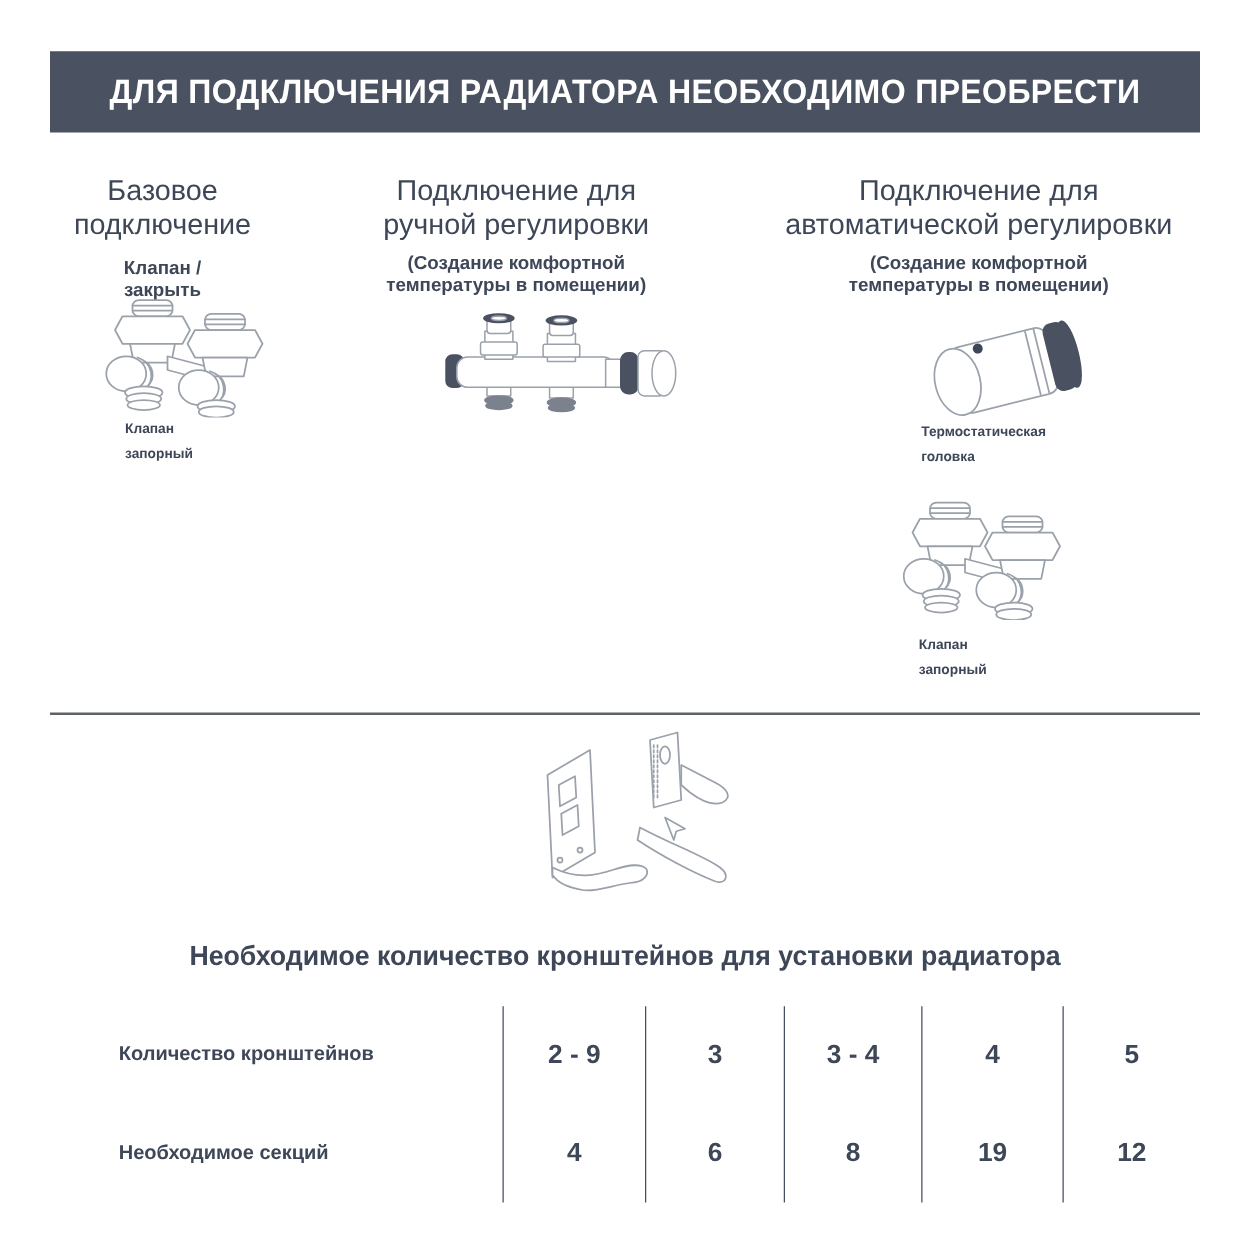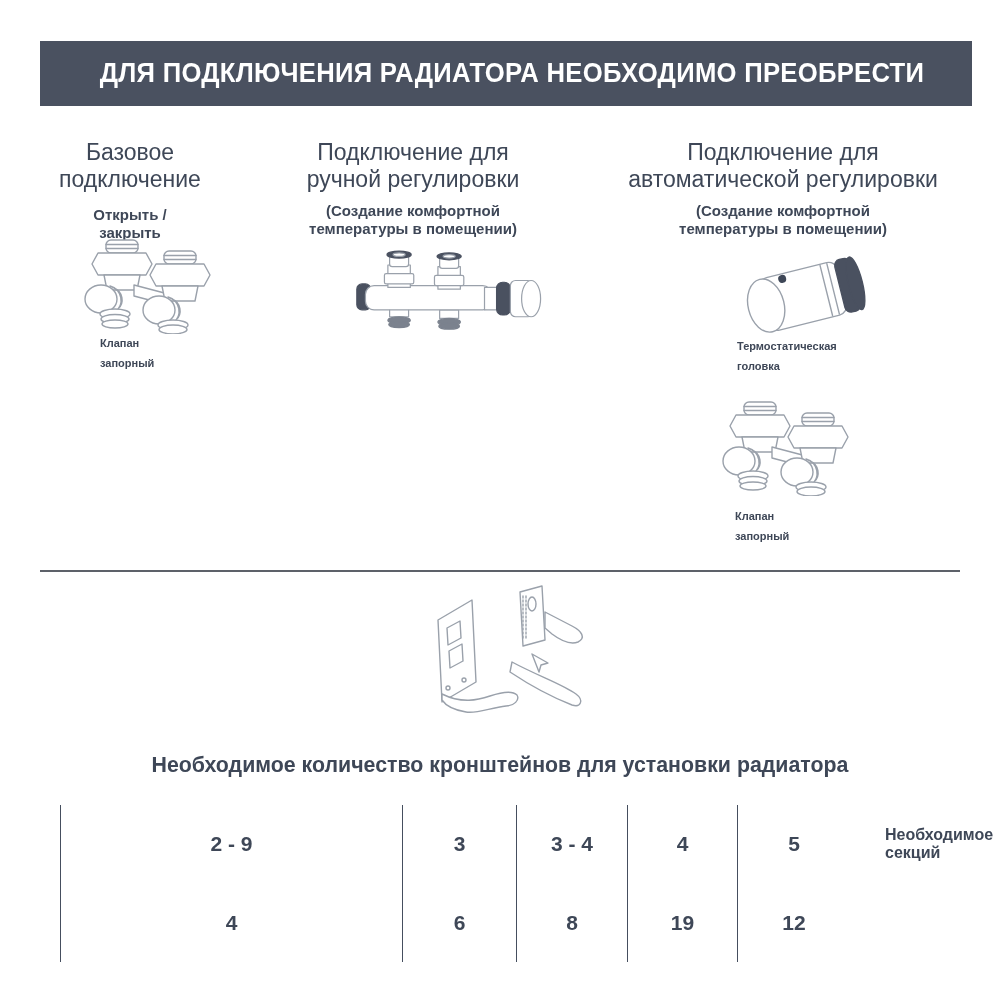--- a/index.html
+++ b/index.html
@@ -1,21 +1,21 @@
 <!DOCTYPE html>
 <html><head>
 <meta charset="utf-8">
 <style>
   html,body{margin:0;padding:0;background:#fff;}
   body{font-family:"Liberation Sans","DejaVu Sans",sans-serif;color:#3e4757;}
   .page{position:relative;width:1000px;height:1000px;background:#ffffff;overflow:hidden;margin:0 auto;}
 
   
   .banner{position:absolute;left:40px;top:41px;width:920px;height:65px;background:#4a5160;
-          display:flex;align-items:center;justify-content:center;padding-left:12px;}
+          display:flex;align-items:center;justify-content:center;}
   .banner-title{color:#ffffff;font-size:27px;font-weight:bold;letter-spacing:.3px;
                 transform:scaleX(.95);white-space:nowrap;}
 
   
   .col{position:absolute;top:139px;text-align:center;}
   .col-title{font-size:23px;font-weight:normal;line-height:27px;white-space:pre-line;}
   .col-sub{margin-top:9px;font-size:15px;font-weight:bold;line-height:18px;white-space:pre-line;}
   .col-basic{left:25px;width:210px;}
   .col-basic .col-sub{margin-top:13px;}
   .col-manual{left:283px;width:260px;}
@@ -60,21 +60,21 @@
 
 <div class="page">
 
   <div class="banner">
     <div class="banner-title">ДЛЯ ПОДКЛЮЧЕНИЯ РАДИАТОРА НЕОБХОДИМО ПРЕОБРЕСТИ</div>
   </div>
 
   <div class="col col-basic">
     <div class="col-title">Базовое
 подключение</div>
-    <div class="col-sub">Открыть /
+    <div class="col-sub">Клапан /
 закрыть</div>
   </div>
   <div class="fig fig-valve1">
     <svg viewBox="0 0 132 96" class="lineart">
       <g>
         <rect x="22" y="2" width="32" height="13" rx="5"></rect>
         <path class="nofill" d="M22,6.5 h32 M22,10.5 h32"></path>
         <polygon points="14,15 62,15 68,26 62,37 14,37 8,26"></polygon>
         <path d="M20,37 L56,37 L53,52 L23,52 Z"></path>
         <path class="nofill" d="M30,50 a14 13 0 0 1 4,21 M26,48 a16 15 0 0 1 5,26"></path>
@@ -212,20 +212,21 @@
 
       <path d="M112,72 l16,9 l-7,2 l-2,7 Z"></path>
 
       <path d="M92,80 C118,94 142,102 156,112 C164,118 161,126 152,123 C134,116 108,102 90,90 Z"></path>
     </svg>
   </div>
 
   <div class="section-title">Необходимое количество кронштейнов для установки радиатора</div>
 
   <div class="btable">
+    <div class="cell cell-label">Количество кронштейнов</div>
     <div class="cell cell-value">2 - 9</div>
     <div class="cell cell-value">3</div>
     <div class="cell cell-value">3 - 4</div>
     <div class="cell cell-value">4</div>
     <div class="cell cell-value">5</div>
     <div class="cell cell-label">Необходимое секций</div>
     <div class="cell cell-value">4</div>
     <div class="cell cell-value">6</div>
     <div class="cell cell-value">8</div>
     <div class="cell cell-value">19</div>

